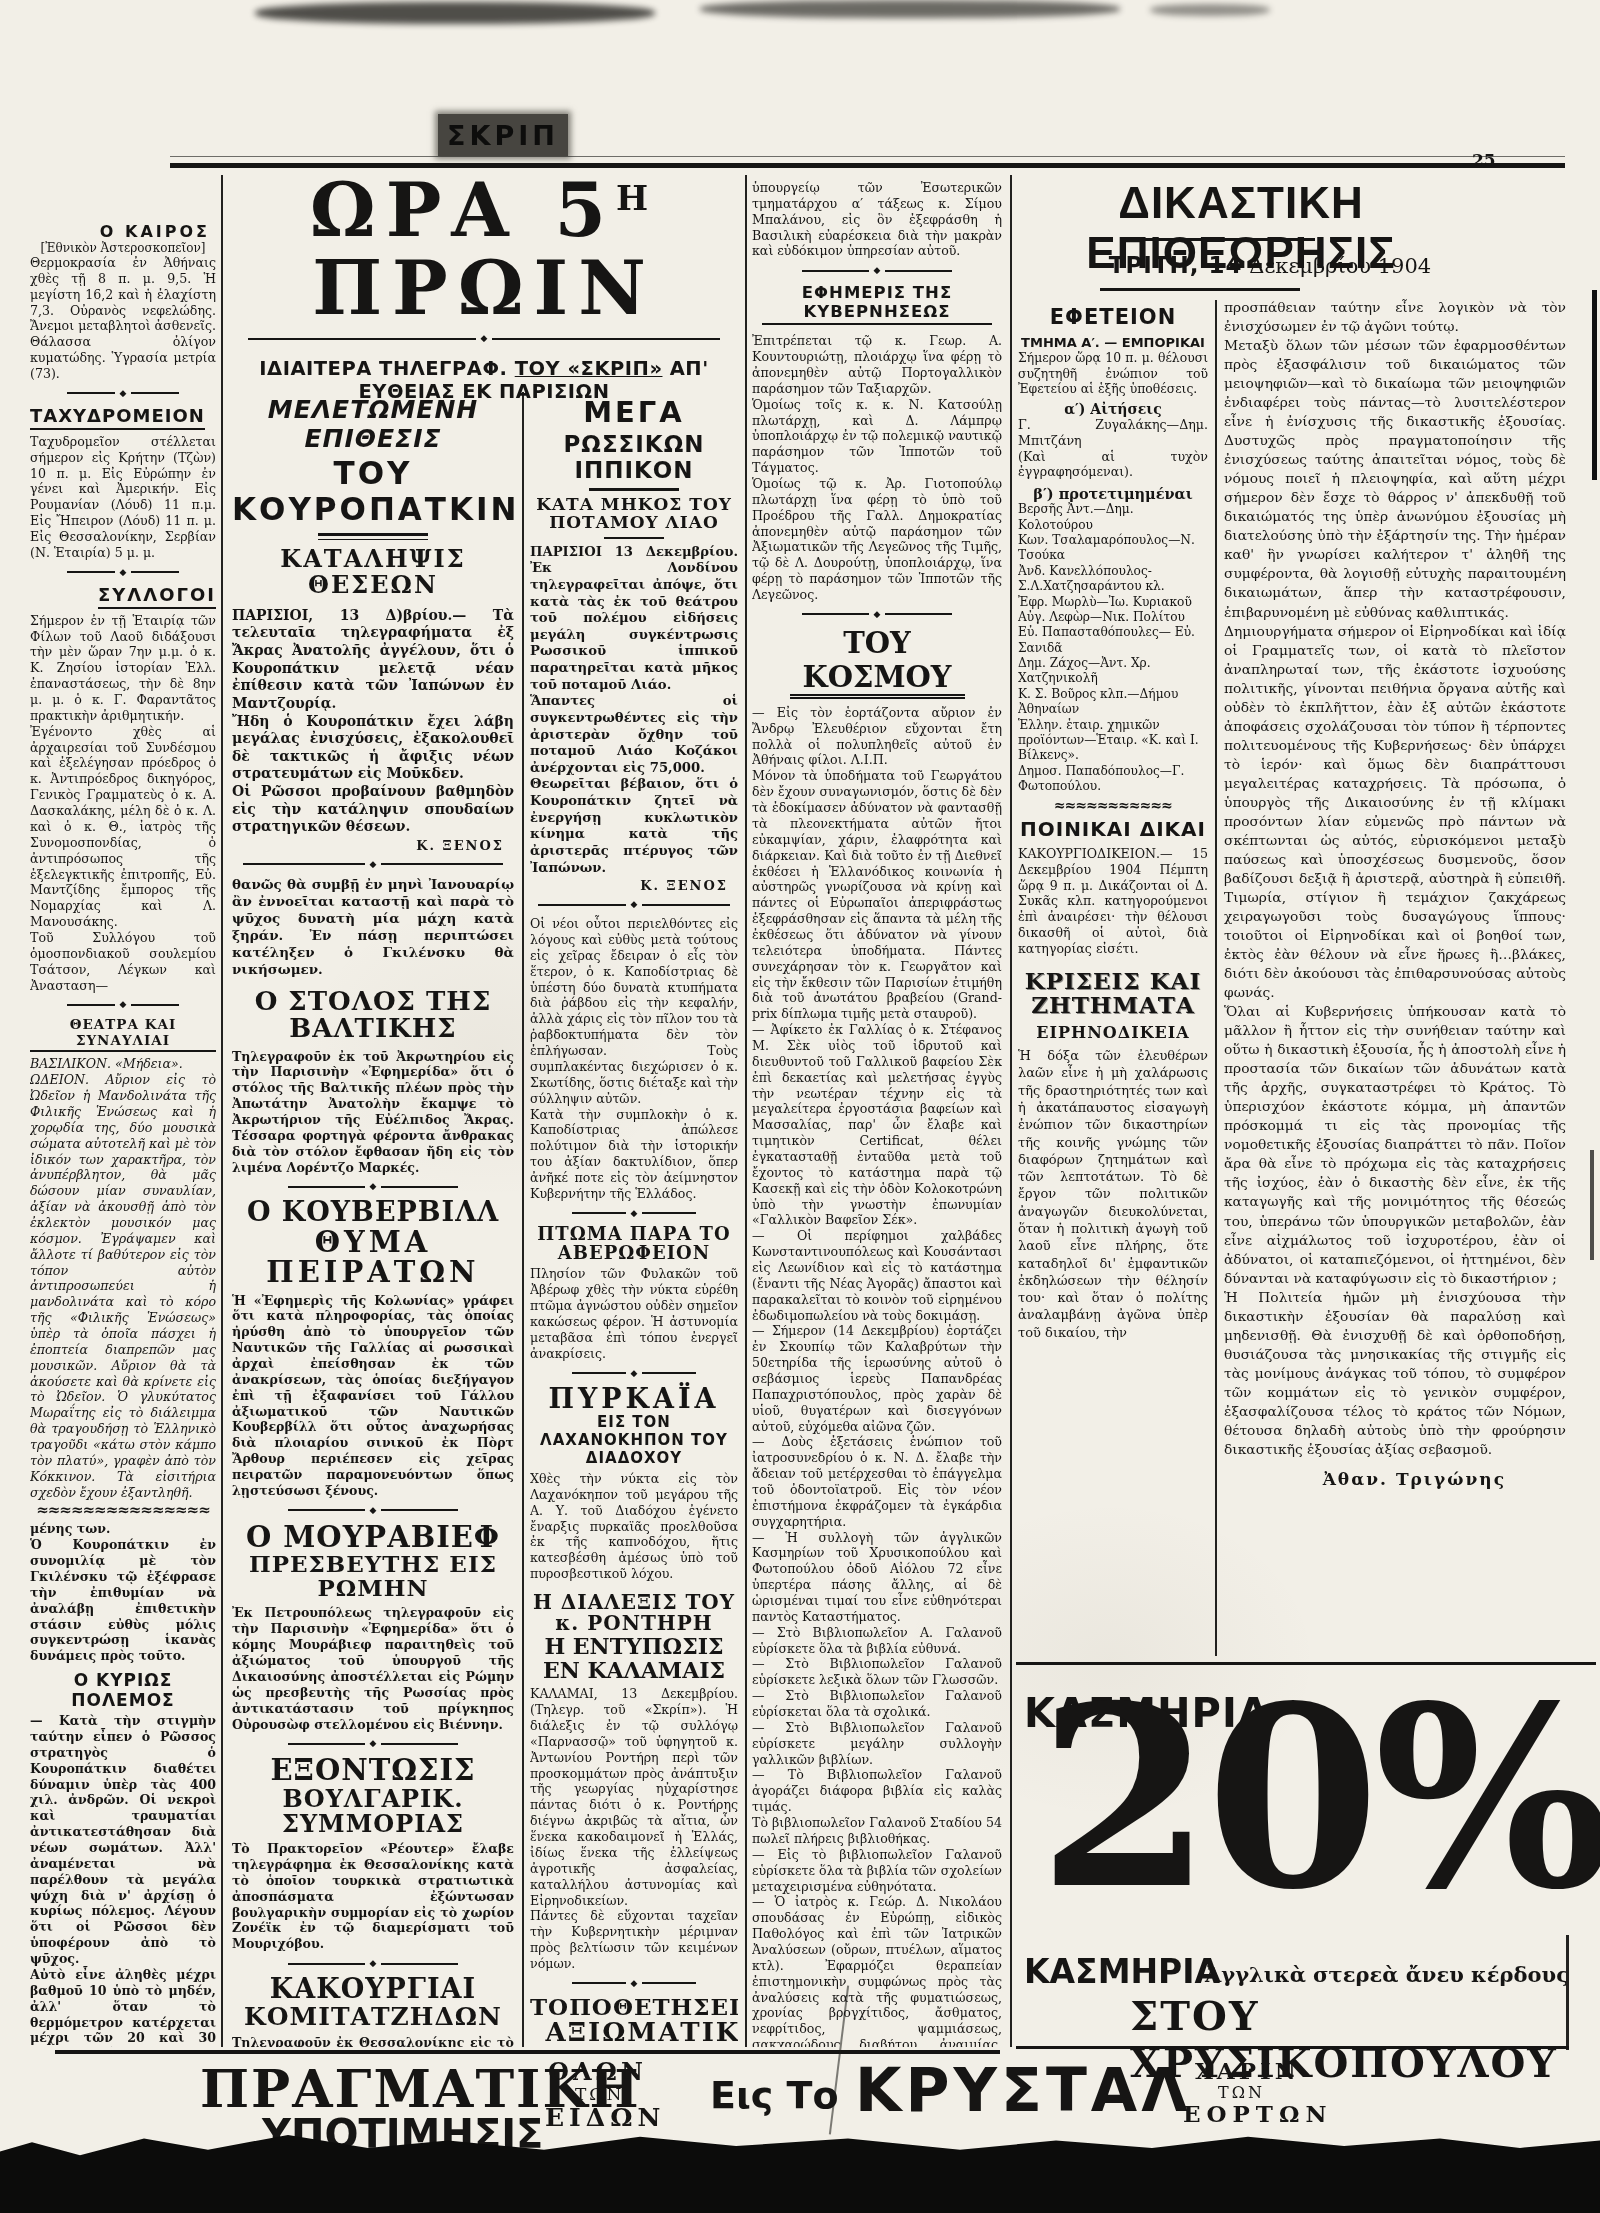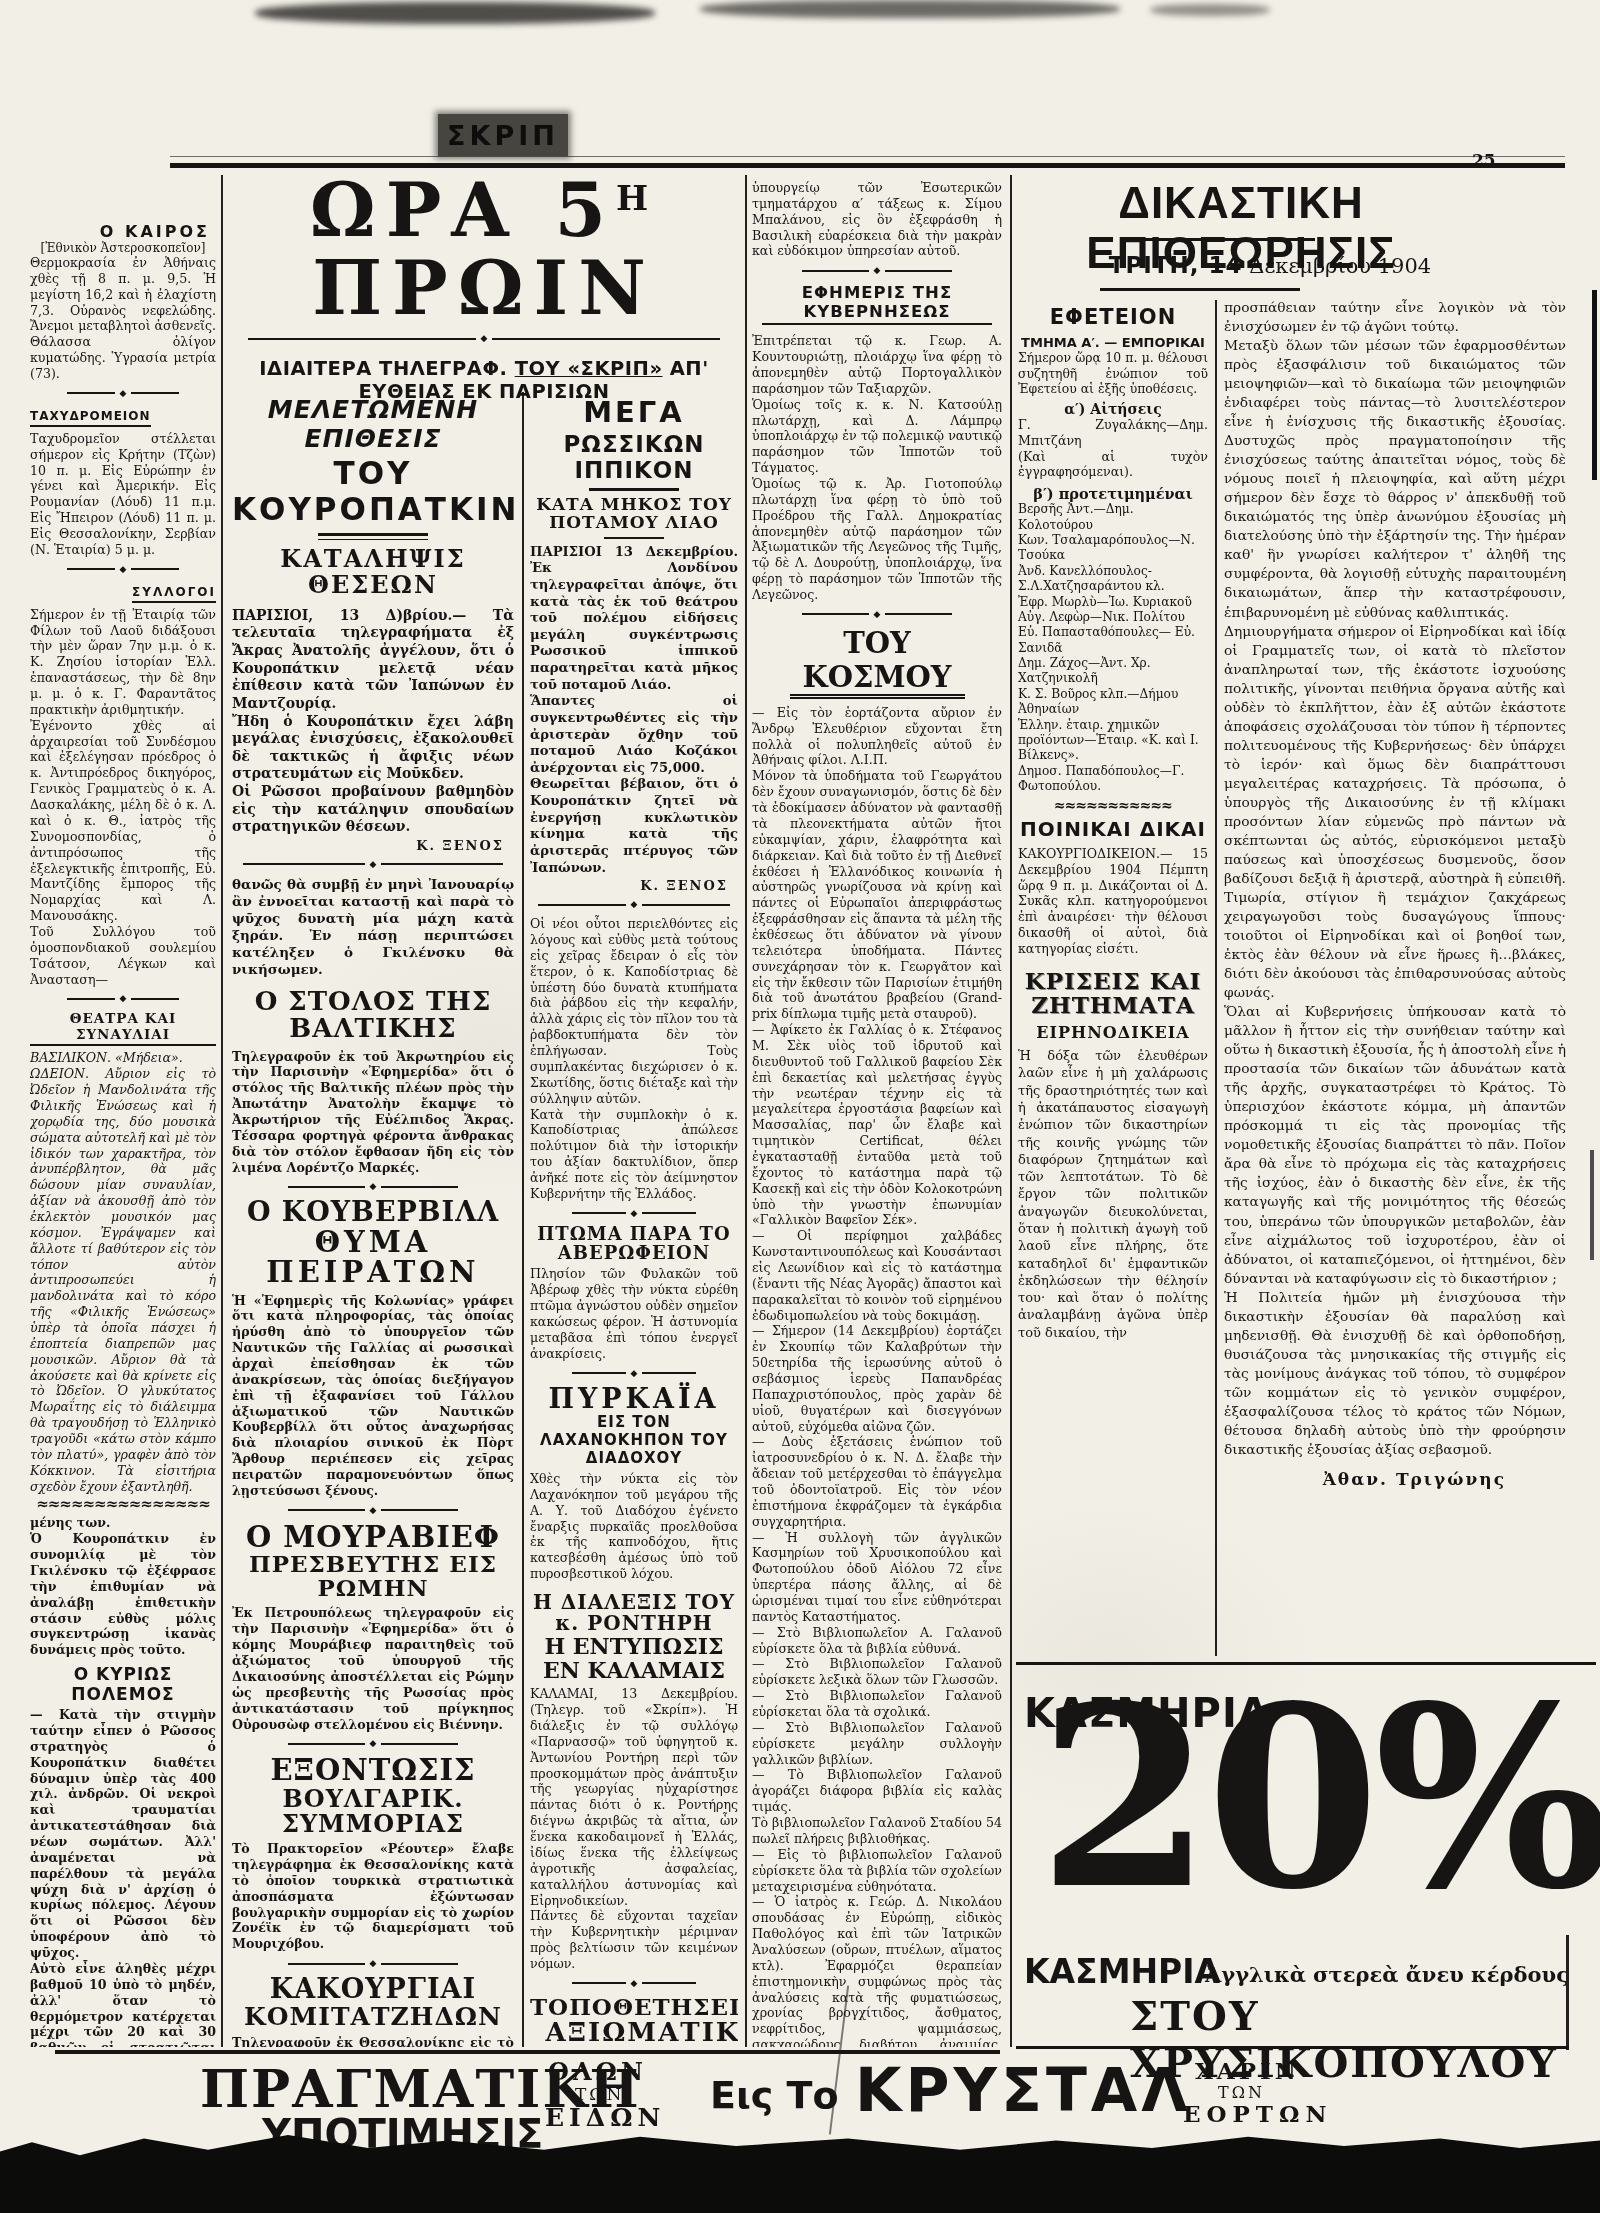--- a/index.html
+++ b/index.html
@@ -9,21 +9,21 @@
   .body{font-size:12.6px;line-height:1.26;text-align:justify;white-space:pre-line;}
   .tg .body,.tg{font-weight:bold;}
   .sig{text-align:right;font-weight:bold;letter-spacing:2px;font-size:13px;margin:2px 10px 4px 0;}
   .col{position:absolute;overflow:hidden;}
   
   .h-center{text-align:center;font-weight:bold;}
   .ah1{font-family:"DejaVu Serif",serif;font-size:27px;line-height:1.05;letter-spacing:1px;}
   .ah2{font-family:"DejaVu Serif",serif;font-size:22px;line-height:1.1;}
   .ah-sans{font-family:"DejaVu Sans",sans-serif;font-size:19px;letter-spacing:1px;}
   .underl{display:inline-block;border-bottom:2px solid #161514;padding-bottom:2px;}
-  .small-head{font-family:"DejaVu Sans",sans-serif;font-weight:bold;font-size:12px;letter-spacing:1px;}
+  .small-head{font-family:"DejaVu Sans",sans-serif;font-weight:bold;font-size:18px;letter-spacing:1px;}
   
   .orn{display:flex;align-items:center;justify-content:center;width:60%;margin:7px auto;}
   .orn:before,.orn:after{content:"";flex:1;border-top:2px solid #161514;}
   .orn span{padding:0 5px;font-size:9px;line-height:1;}
   .orn.wide{width:92%;}
   .rule-h{position:absolute;background:#161514;}
   .rule-v{position:absolute;background:#22211f;width:2px;}
   .wavy{text-align:center;font-weight:bold;letter-spacing:-1px;line-height:.6;overflow:hidden;white-space:nowrap;}
   
   #masthead{position:absolute;left:228px;top:172px;width:512px;text-align:center;}

